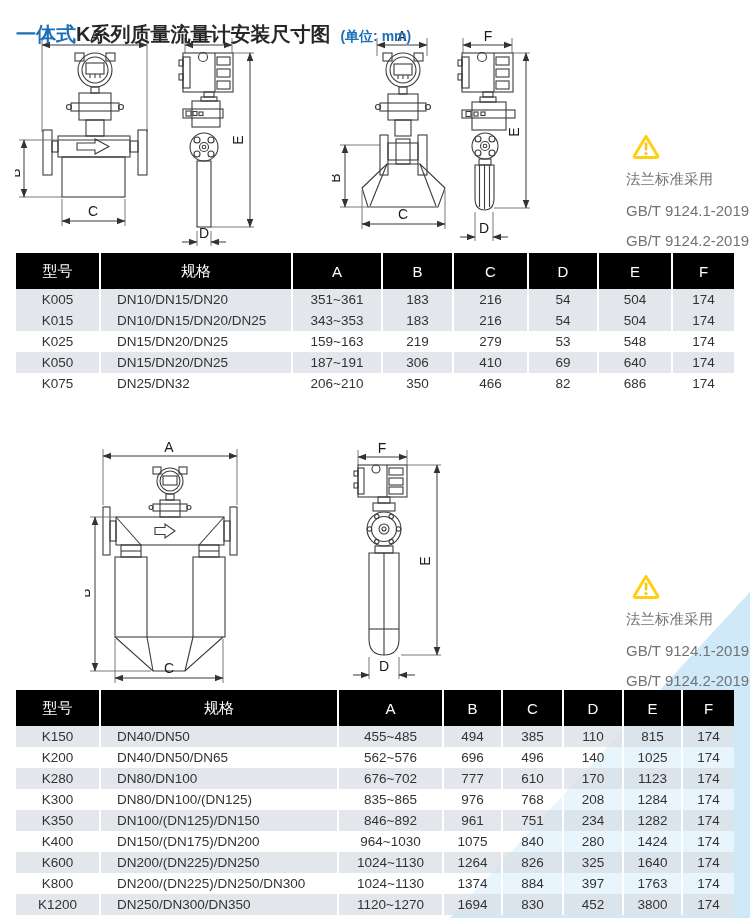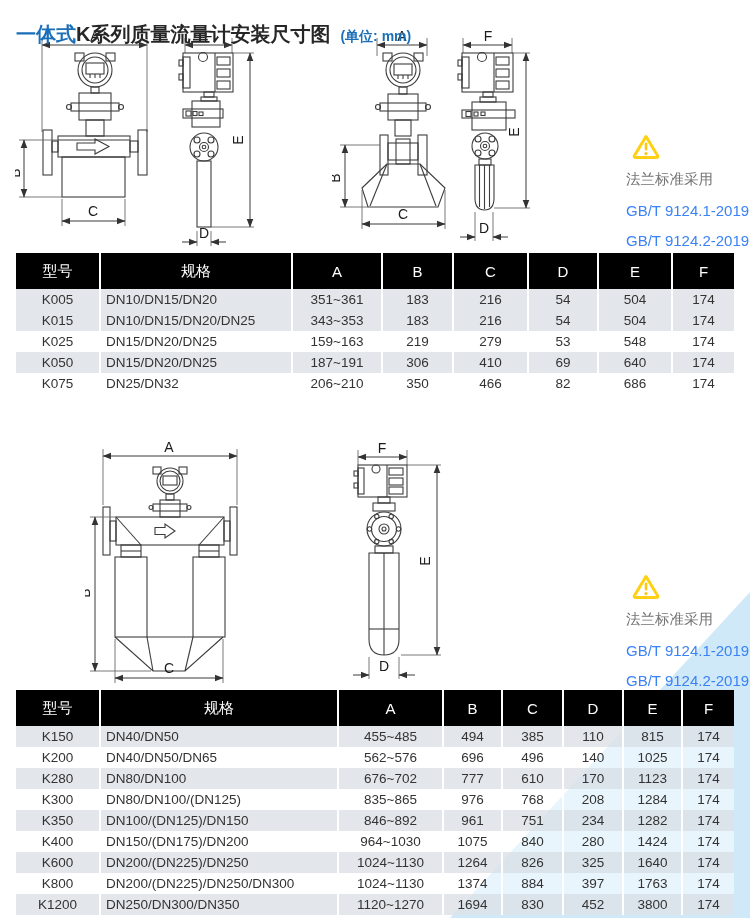--- a/index.html
+++ b/index.html
@@ -23,34 +23,34 @@
   .drawing .dim{stroke:#3a3a3a;stroke-width:1;
     marker-start:url(#arw);marker-end:url(#arw);}
   .drawing .dima{stroke:#3a3a3a;stroke-width:1;marker-end:url(#arw);}
   .drawing text{fill:#1a1a1a;stroke:none;font-size:14px;text-anchor:middle;
     font-family:"Liberation Sans","DejaVu Sans",sans-serif;}
   
   .note{position:absolute;left:626px;width:125px;z-index:2;}
   #note1{top:134px;} #note2{top:574px;}
   .warn-icon{display:block;margin-left:6px;}
   .note-line1{margin-top:10px;font-size:14.5px;color:#737373;}
-  .note-gb{margin-top:13px;font-size:15px;color:#3b82f6;white-space:nowrap;}
+  .note-gb{margin-top:13px;font-size:15px;color:#737373;white-space:nowrap;}
   
   .spec-table{position:absolute;left:16px;width:718px;z-index:2;
     border-collapse:collapse;table-layout:fixed;}
   #table1{top:253px;} #table2{top:690px;}
   .spec-table th{
     background:#000000;color:#fff;font-weight:normal;font-size:15px;height:28px;
     border-right:2px solid #fff;padding:4px;margin-top:22px;}
   .spec-table th:last-child{border-right:none;}
   .spec-table td{
     font-size:13.5px;color:#333;height:21px;text-align:center;padding:0;
     border-right:2px solid #fff;}
   .spec-table td:last-child{border-right:none;}
-  .spec-table td.spec{text-align:left;padding-left:5px;margin-left:36px;}
+  .spec-table td.spec{text-align:left;padding-left:16px;margin-left:36px;}
   .spec-table tr.shaded td{background:rgba(222,227,233,0.85);}
   .spec-table tr.plain td{background:rgba(255,255,255,0.55);}
 </style>
 </head>
 <body>
 
 <svg class="watermark" width="750" height="918">
   <polygon points="750,592 750,918 450,918" fill="#cfe9f8" stroke="none"></polygon>
 </svg>
 

